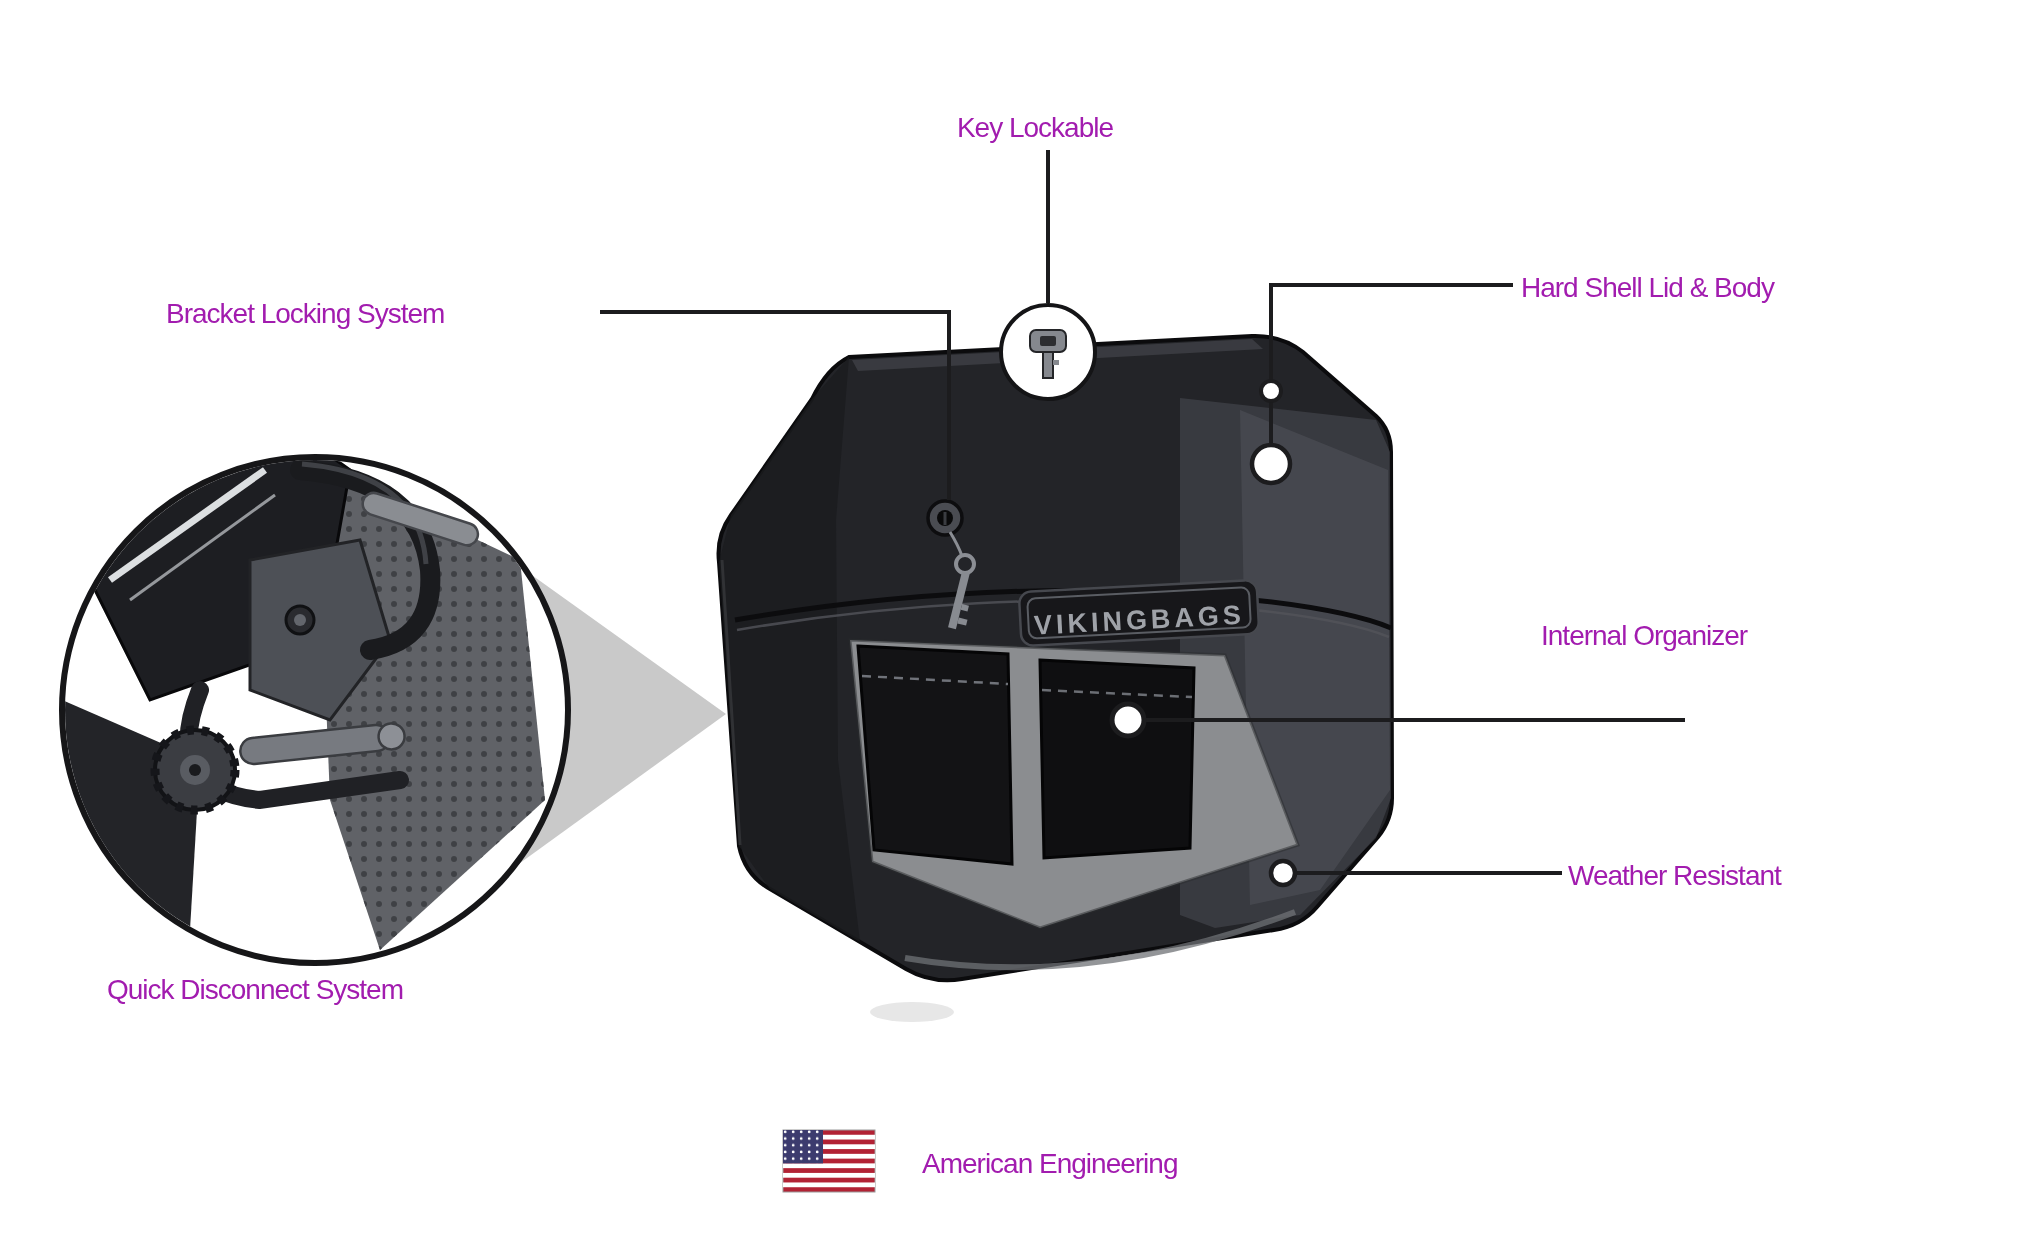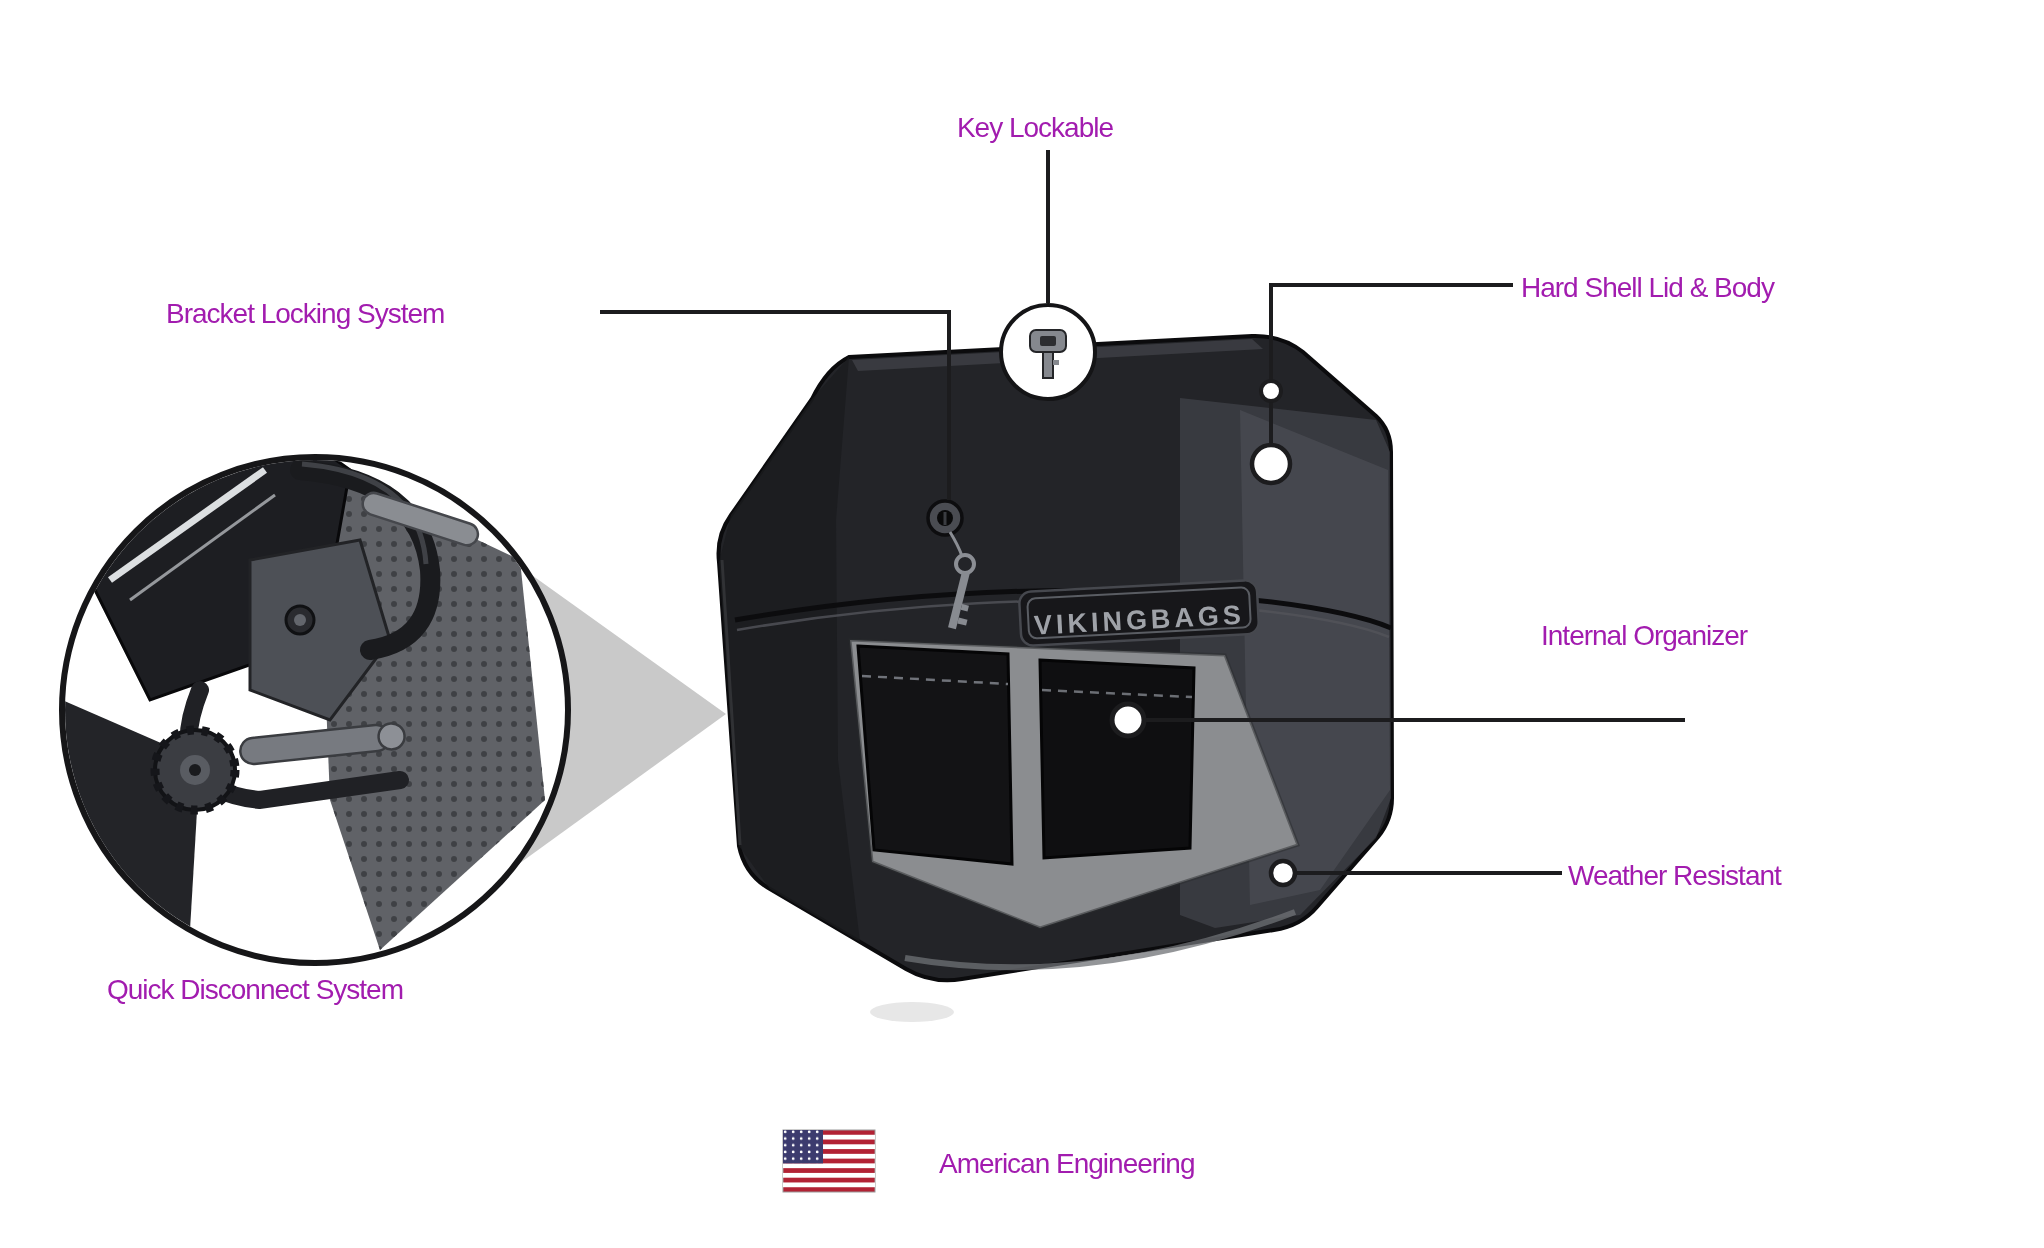--- a/index.html
+++ b/index.html
@@ -22,21 +22,21 @@
     letter-spacing: -1px;
     color: #a21caf;
     white-space: nowrap;
   }
   .c-key        { left: 1035px; top: 104px; transform: translateX(-50%); }
   .c-bracket    { left: 166px;  top: 290px; }
   .c-hardshell  { left: 1521px; top: 264px; }
   .c-internal   { left: 1541px; top: 612px; text-align: center; }
   .c-weather    { left: 1568px; top: 852px; text-align: center; }
   .c-quick      { left: 72px;   top: 966px; margin-left: 35px; }
-  .c-american   { left: 922px;  top: 1140px; margin-left: 17px; }
+  .c-american   { left: 922px;  top: 1140px; }
   svg text { font-family: "Liberation Sans", sans-serif; }
 </style>
 </head>
 <body>
 
 <div class="canvas">
 
   <svg width="2044" height="1248" viewBox="0 0 2044 1248">
     <defs>
       <clipPath id="qdclip">

